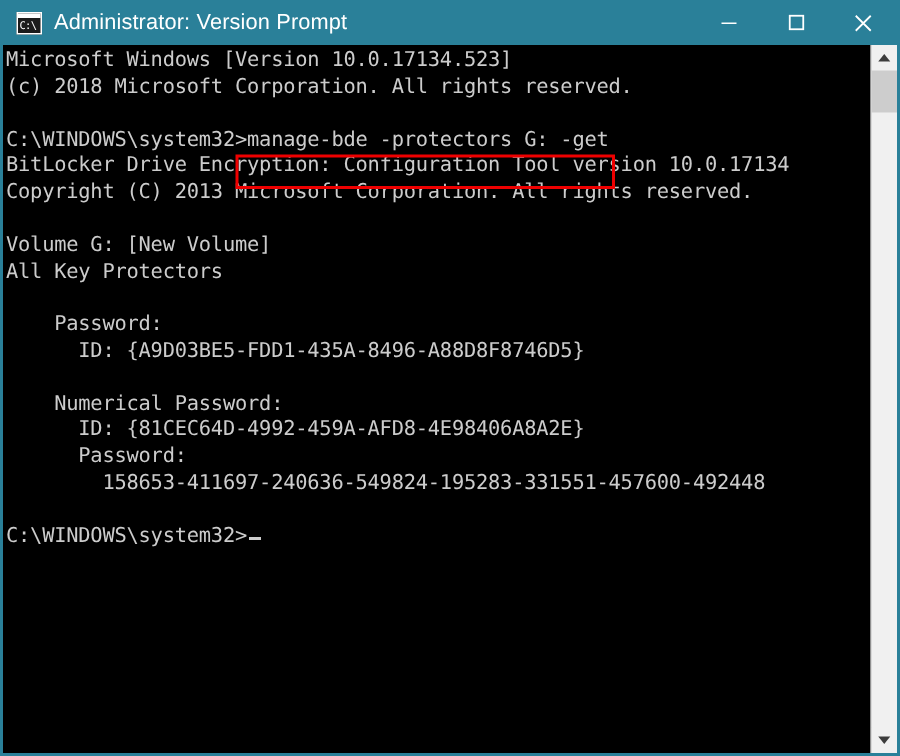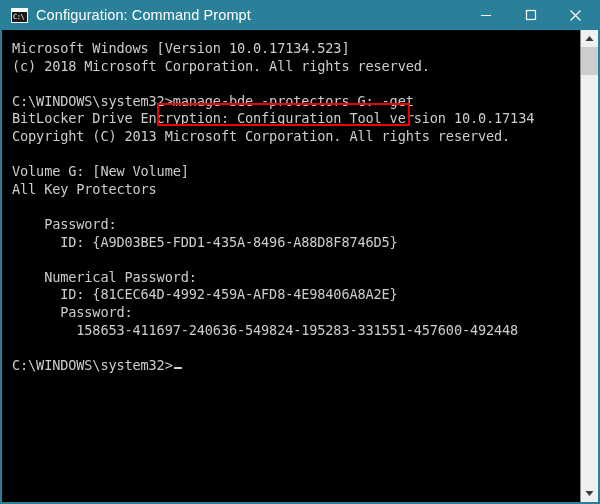--- a/index.html
+++ b/index.html
@@ -99,21 +99,21 @@
     overflow: hidden;
     padding: 2px 0 0 2px;
   }
   .console-text {
     font-family: "DejaVu Sans Mono", monospace;
     font-size: 13.6px;
     line-height: 17.6px;
     color: #cccccc;
     white-space: pre;
     letter-spacing: -0.15px;
-    margin: 8px;
+    margin: 0;
   }
   .cursor {
     display: inline-block;
     width: 8px;
     height: 2px;
     background: #cccccc;
     vertical-align: baseline;
     margin-left: 1px;
     position: relative;
     top: -1px;
@@ -164,21 +164,21 @@
 </head>
 <body>
 
 <div id="screen">
   <div class="window">
 
     <div class="titlebar">
       <div class="title-icon">
         <span class="title-icon-text">C:\</span>
       </div>
-      <div class="title-text">Configuration: Command Prompt</div>
+      <div class="title-text">Administrator: Version Prompt</div>
 
       <div class="win-controls">
         <div class="win-btn">
           <svg width="12" height="12" viewBox="0 0 12 12" aria-hidden="true">
             <rect x="1" y="6" width="10" height="1" fill="#ffffff"></rect>
           </svg>
         </div>
         <div class="win-btn">
           <svg width="12" height="12" viewBox="0 0 12 12" aria-hidden="true">
             <rect x="1.5" y="1.5" width="9" height="9" fill="none" stroke="#ffffff" stroke-width="1.2"></rect>

